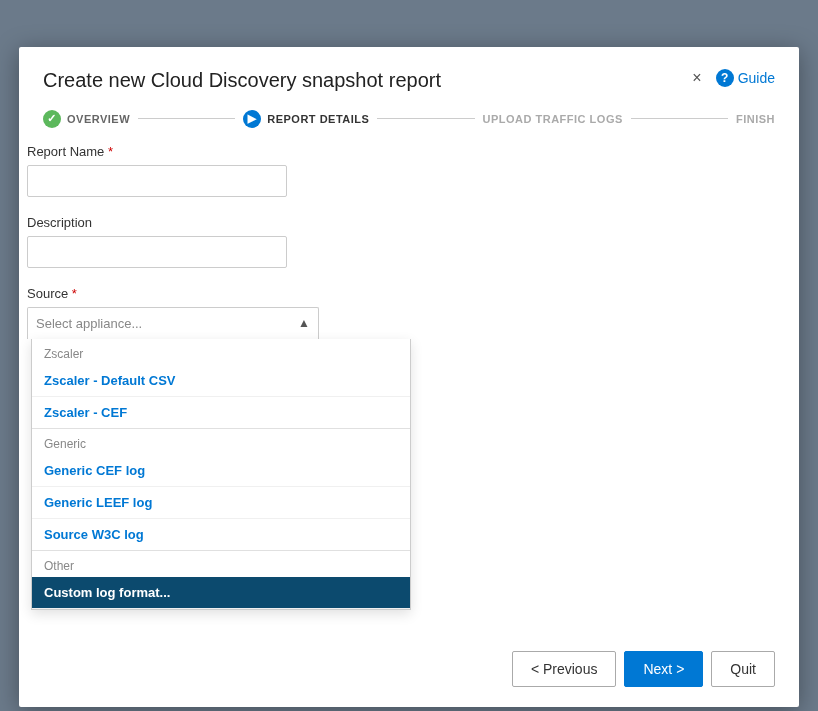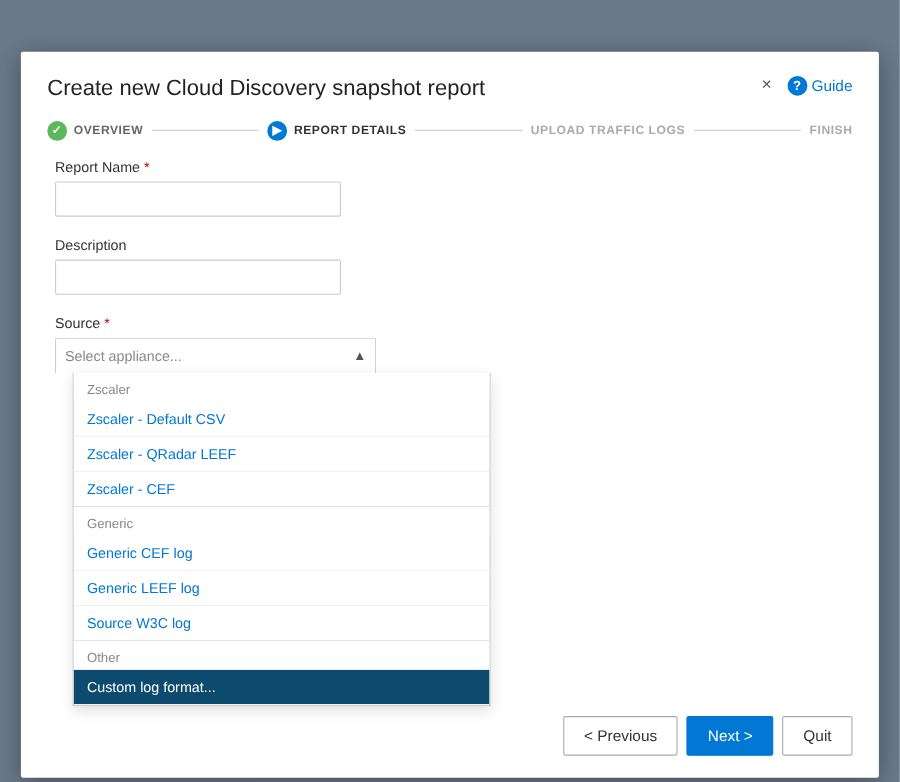--- a/index.html
+++ b/index.html
@@ -109,21 +109,21 @@
       color: white;
     }
     .step-line {
       flex: 1;
       height: 1px;
       background: #ccc;
       margin: 0 8px;
     }
     
     .form-body {
-      padding: 0 31px;
+      padding: 0 8px;
       flex: 1;
     }
     .form-group {
       margin-bottom: 18px;
     }
     .form-label {
       font-size: 13px;
       color: #333;
       margin-bottom: 6px;
       display: block;
@@ -159,21 +159,21 @@
       color: #888;
       border-bottom: none;
     }
     .dropdown-arrow {
       font-size: 12px;
       color: #555;
     }
     .dropdown-list {
       position: absolute;
       top: 32px;
-      left: 16px;
+      left: 4px;
       width: 380px;
       background: #fff;
       border: 1px solid #ccc;
       border-top: none;
       z-index: 100;
       max-height: 340px;
       overflow-y: auto;
       box-shadow: 0 4px 12px rgba(0,0,0,0.12);
     }
     .dropdown-group-header {
@@ -182,20 +182,21 @@
       color: #888;
       background: #fff;
       font-style: normal;
     }
     .dropdown-item {
       padding: 8px 12px;
       font-size: 13px;
       color: #0078d4;
       cursor: pointer;
       border-bottom: 1px solid #f0f0f0;
+      font-weight: bold;
     }
     .dropdown-item.selected {
       background: #0c4a6e;
       color: #fff;
     }
     .dropdown-item.group-item-last {
       border-bottom: 1px solid #e0e0e0;
     }
     
     .dropdown-list::-webkit-scrollbar { width: 8px; }
@@ -288,21 +289,20 @@
       </label>
       <div class="source-dropdown-container">
         <div class="source-dropdown-trigger">
           <span>Select appliance...</span>
           <span class="dropdown-arrow">▲</span>
         </div>
         <div class="dropdown-list">
 
           <div class="dropdown-group-header">Zscaler</div>
           <div class="dropdown-item">Zscaler - Default CSV</div>
-          <div class="dropdown-item">Zscaler - QRadar LEEF</div>
           <div class="dropdown-item group-item-last">Zscaler - CEF</div>
 
           <div class="dropdown-group-header">Generic</div>
           <div class="dropdown-item">Generic CEF log</div>
           <div class="dropdown-item">Generic LEEF log</div>
           <div class="dropdown-item group-item-last">Source W3C log</div>
 
           <div class="dropdown-group-header">Other</div>
           <div class="dropdown-item selected">Custom log format...</div>
         </div>

